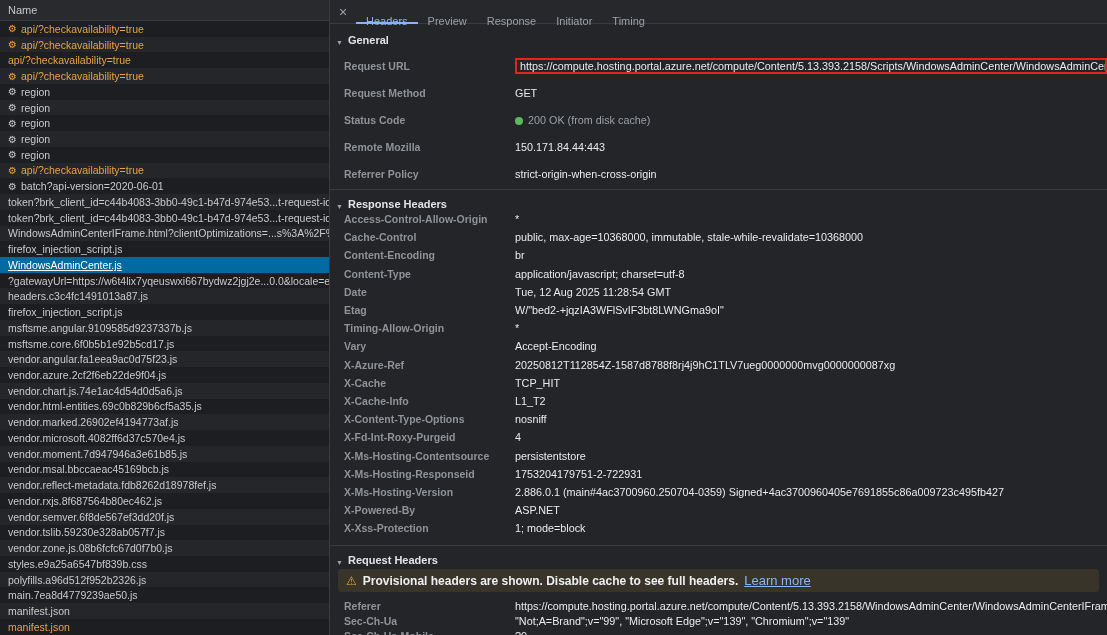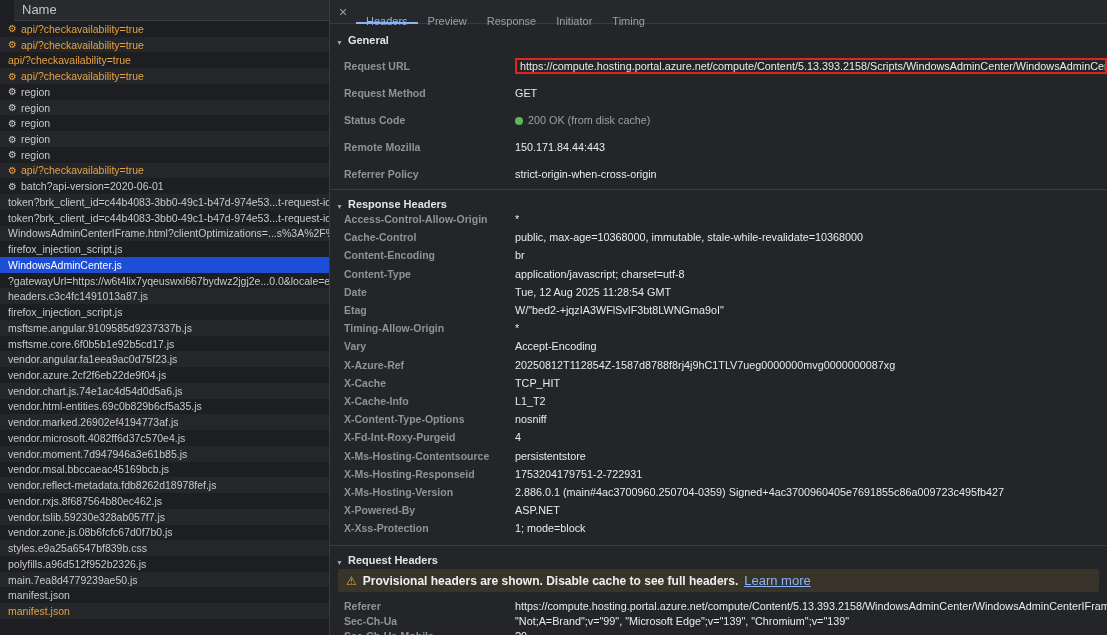--- a/index.html
+++ b/index.html
@@ -14,31 +14,31 @@
 
   
   .left {
     width:330px; min-width:330px; height:100%;
     background:#1d1e21; border-right:1px solid #3a3b3e;
     display:flex; flex-direction:column; overflow:hidden;
   }
   .list-header {
     height:21px; line-height:20px; flex:none;
     background:#292a2d; border-bottom:1px solid #3a3b3e;
-    color:#c5c6c8; padding-left:8px; font-size:13px;margin-left:14px;
+    color:#c5c6c8; padding-left:8px; font-size:11px;
   }
   .rows { flex:1; overflow:hidden; }
   .req-row {
     height:15.74px; display:flex; align-items:center;
     padding-left:8px; font-size:10.5px; color:#c8c9cb;
     white-space:nowrap; overflow:hidden; cursor:pointer;
   }
   .req-row:nth-child(even) { background:#25262a; }
   .req-row.orange { color:#e8a33d; }
-  .req-row.selected { background:#1d4ed8; color:#ffffff; }
+  .req-row.selected { background:#0369a1; color:#ffffff;text-decoration:underline; }
   .row-icon { margin-right:4px; font-size:10px; color:inherit; flex:none; }
   .row-label { overflow:hidden; white-space:nowrap; }
 
   
   .right { flex:1; min-width:0; display:flex; flex-direction:column; background:#242528; }
   .tabbar {
     height:24px; flex:none; display:flex; align-items:center;
     background:#27282b; border-bottom:1px solid #3a3b3e;
   }
   .close {
@@ -192,20 +192,23 @@
         <div class="req-row">
           <span class="row-label">vendor.msal.bbccaeac45169bcb.js</span>
         </div>
         <div class="req-row">
           <span class="row-label">vendor.reflect-metadata.fdb8262d18978fef.js</span>
         </div>
         <div class="req-row">
           <span class="row-label">vendor.rxjs.8f687564b80ec462.js</span>
         </div>
         <div class="req-row">
+          <span class="row-label">vendor.semver.6f8de567ef3dd20f.js</span>
+        </div>
+        <div class="req-row">
           <span class="row-label">vendor.tslib.59230e328ab057f7.js</span>
         </div>
         <div class="req-row">
           <span class="row-label">vendor.zone.js.08b6fcfc67d0f7b0.js</span>
         </div>
         <div class="req-row">
           <span class="row-label">styles.e9a25a6547bf839b.css</span>
         </div>
         <div class="req-row">
           <span class="row-label">polyfills.a96d512f952b2326.js</span>

